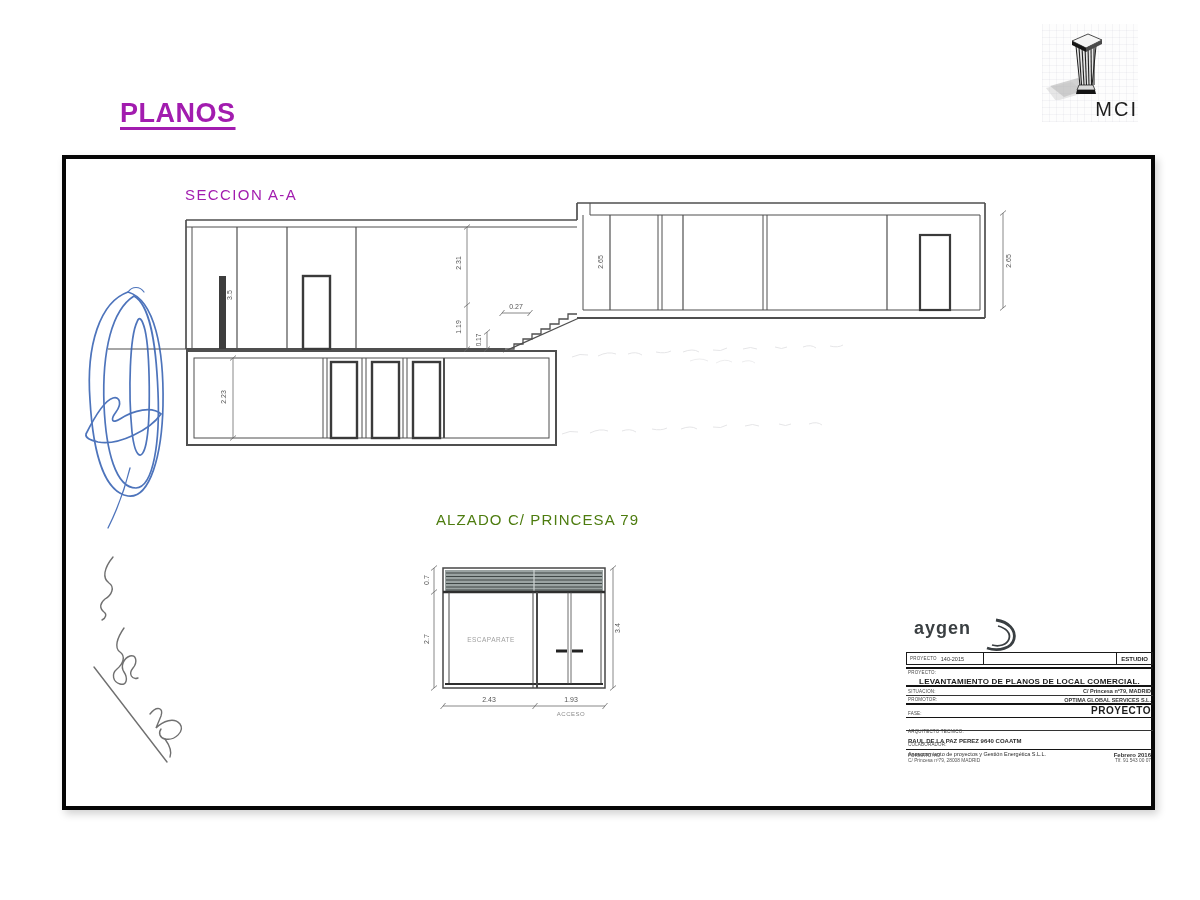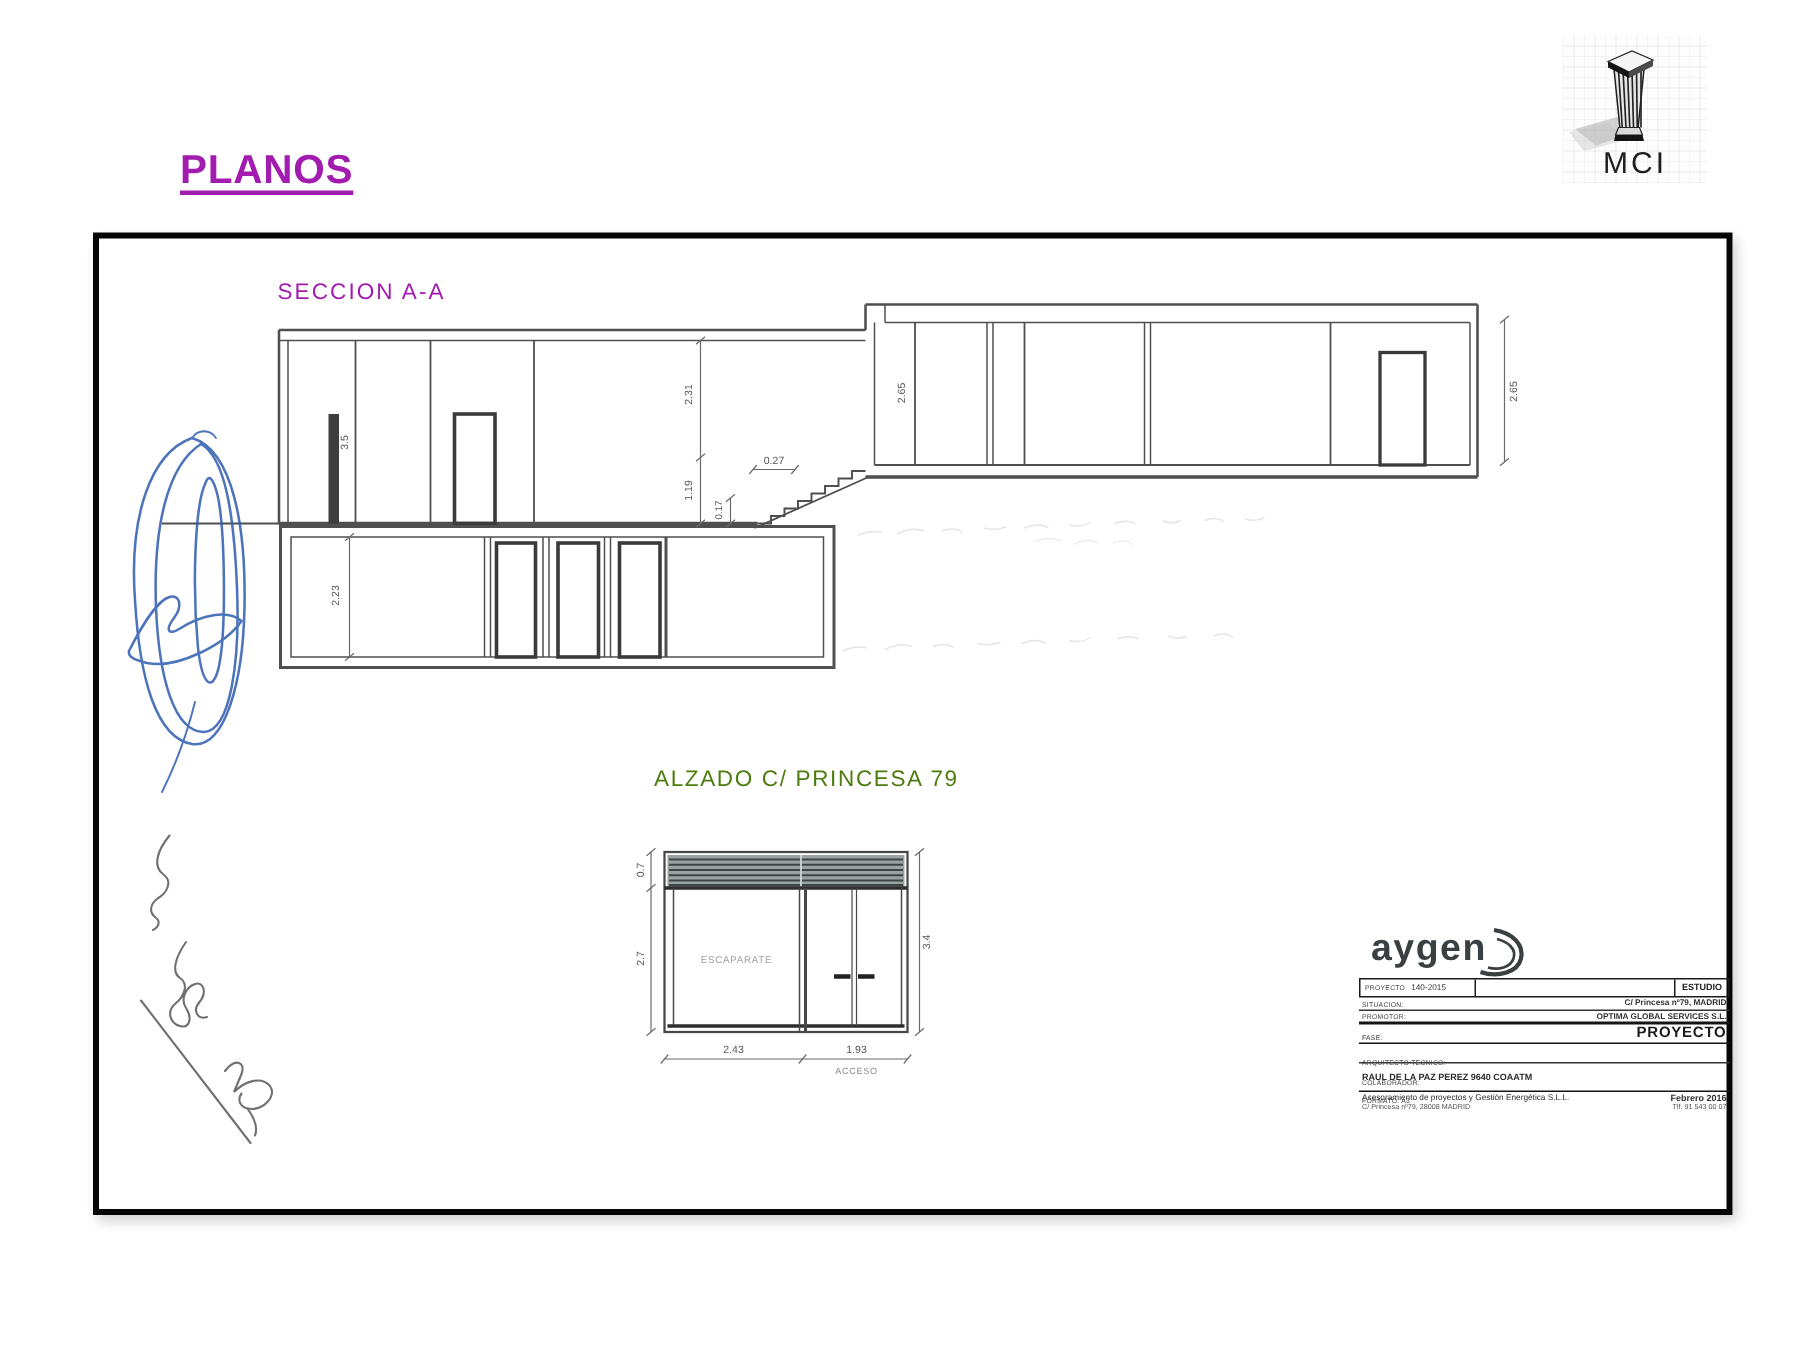--- a/index.html
+++ b/index.html
@@ -18,21 +18,21 @@
   
   .mci {
     position:absolute; left:1042px; top:24px; width:96px; height:98px;
     background-color:#fdfdfd;
     background-image:
       repeating-linear-gradient(0deg, rgba(190,190,205,.14) 0 1px, transparent 1px 7px),
       repeating-linear-gradient(90deg, rgba(190,190,205,.14) 0 1px, transparent 1px 7px);
   }
   .mci svg { position:absolute; left:0; top:0; }
   .mci-label {
-    position:absolute; bottom:1px; width:100%; text-align:center;
+    position:absolute; bottom:1px; width:100%; text-align:right;
     font-size:20px; color:#1d1d1d; letter-spacing:2px; font-weight:500;
   }
 
   
   .board {
     position:absolute; left:62px; top:155px; width:1093px; height:655px;
     box-sizing:border-box; border:4px solid #060606; background:#ffffff;
     box-shadow:3px 4px 8px rgba(0,0,0,.18);
   }
   .board svg.drawing { position:absolute; left:0; top:0; }
@@ -46,21 +46,21 @@
     font-size:15px; color:#4d7c0f; letter-spacing:1.1px;
   }
 
   
   .tblock {
     position:absolute; left:906px; top:618px; width:247px;
     box-sizing:border-box; color:#222;
   }
   .tb-logo-row { position:relative; height:32px; }
   .aygen-text {
-    position:absolute; left:8px; top:0; font-size:25px; font-weight:bold;
+    position:absolute; left:8px; top:0; font-size:18px; font-weight:bold;
     color:#3a3f42; letter-spacing:1px;
   }
   .aygen-swoosh { position:absolute; left:62px; top:-1px; }
 
   .tb-row { box-sizing:border-box; position:relative; }
   .lbl { font-size:4.5px; color:#444; letter-spacing:.2px; }
 
   .tb-r1 { height:13px; border:1.5px solid #1a1a1a; display:flex; align-items:center; margin-top:2px; }
   .tb-r1-left { width:70px; border-right:1px solid #1a1a1a; height:100%; display:flex; align-items:center; gap:4px; padding:0 3px; font-size:5.5px; color:#333; }
   .tb-r1-right { margin-left:auto; border-left:1px solid #1a1a1a; height:100%; display:flex; align-items:center; padding:0 4px; font-size:6px; font-weight:bold; }
@@ -297,20 +297,24 @@
     </div>
 
     <div class="tb-row tb-r1">
       <div class="tb-r1-left">
         <span class="lbl">PROYECTO</span>
         <span>140-2015</span>
       </div>
       <div class="tb-r1-right">ESTUDIO</div>
     </div>
 
+    <div class="tb-row tb-r2">
+      <span class="lbl">PROYECTO:</span>
+      <div class="tb-r2-title">LEVANTAMIENTO DE PLANOS DE LOCAL COMERCIAL.</div>
+    </div>
 
     <div class="tb-row tb-r3">
       <span class="lbl">SITUACION:</span>
       <span class="tb-val-sm">C/ Princesa nº79,  MADRID</span>
     </div>
 
     <div class="tb-row tb-r4">
       <span class="lbl">PROMOTOR:</span>
       <span class="tb-val-sm">OPTIMA GLOBAL SERVICES S.L.</span>
     </div>

